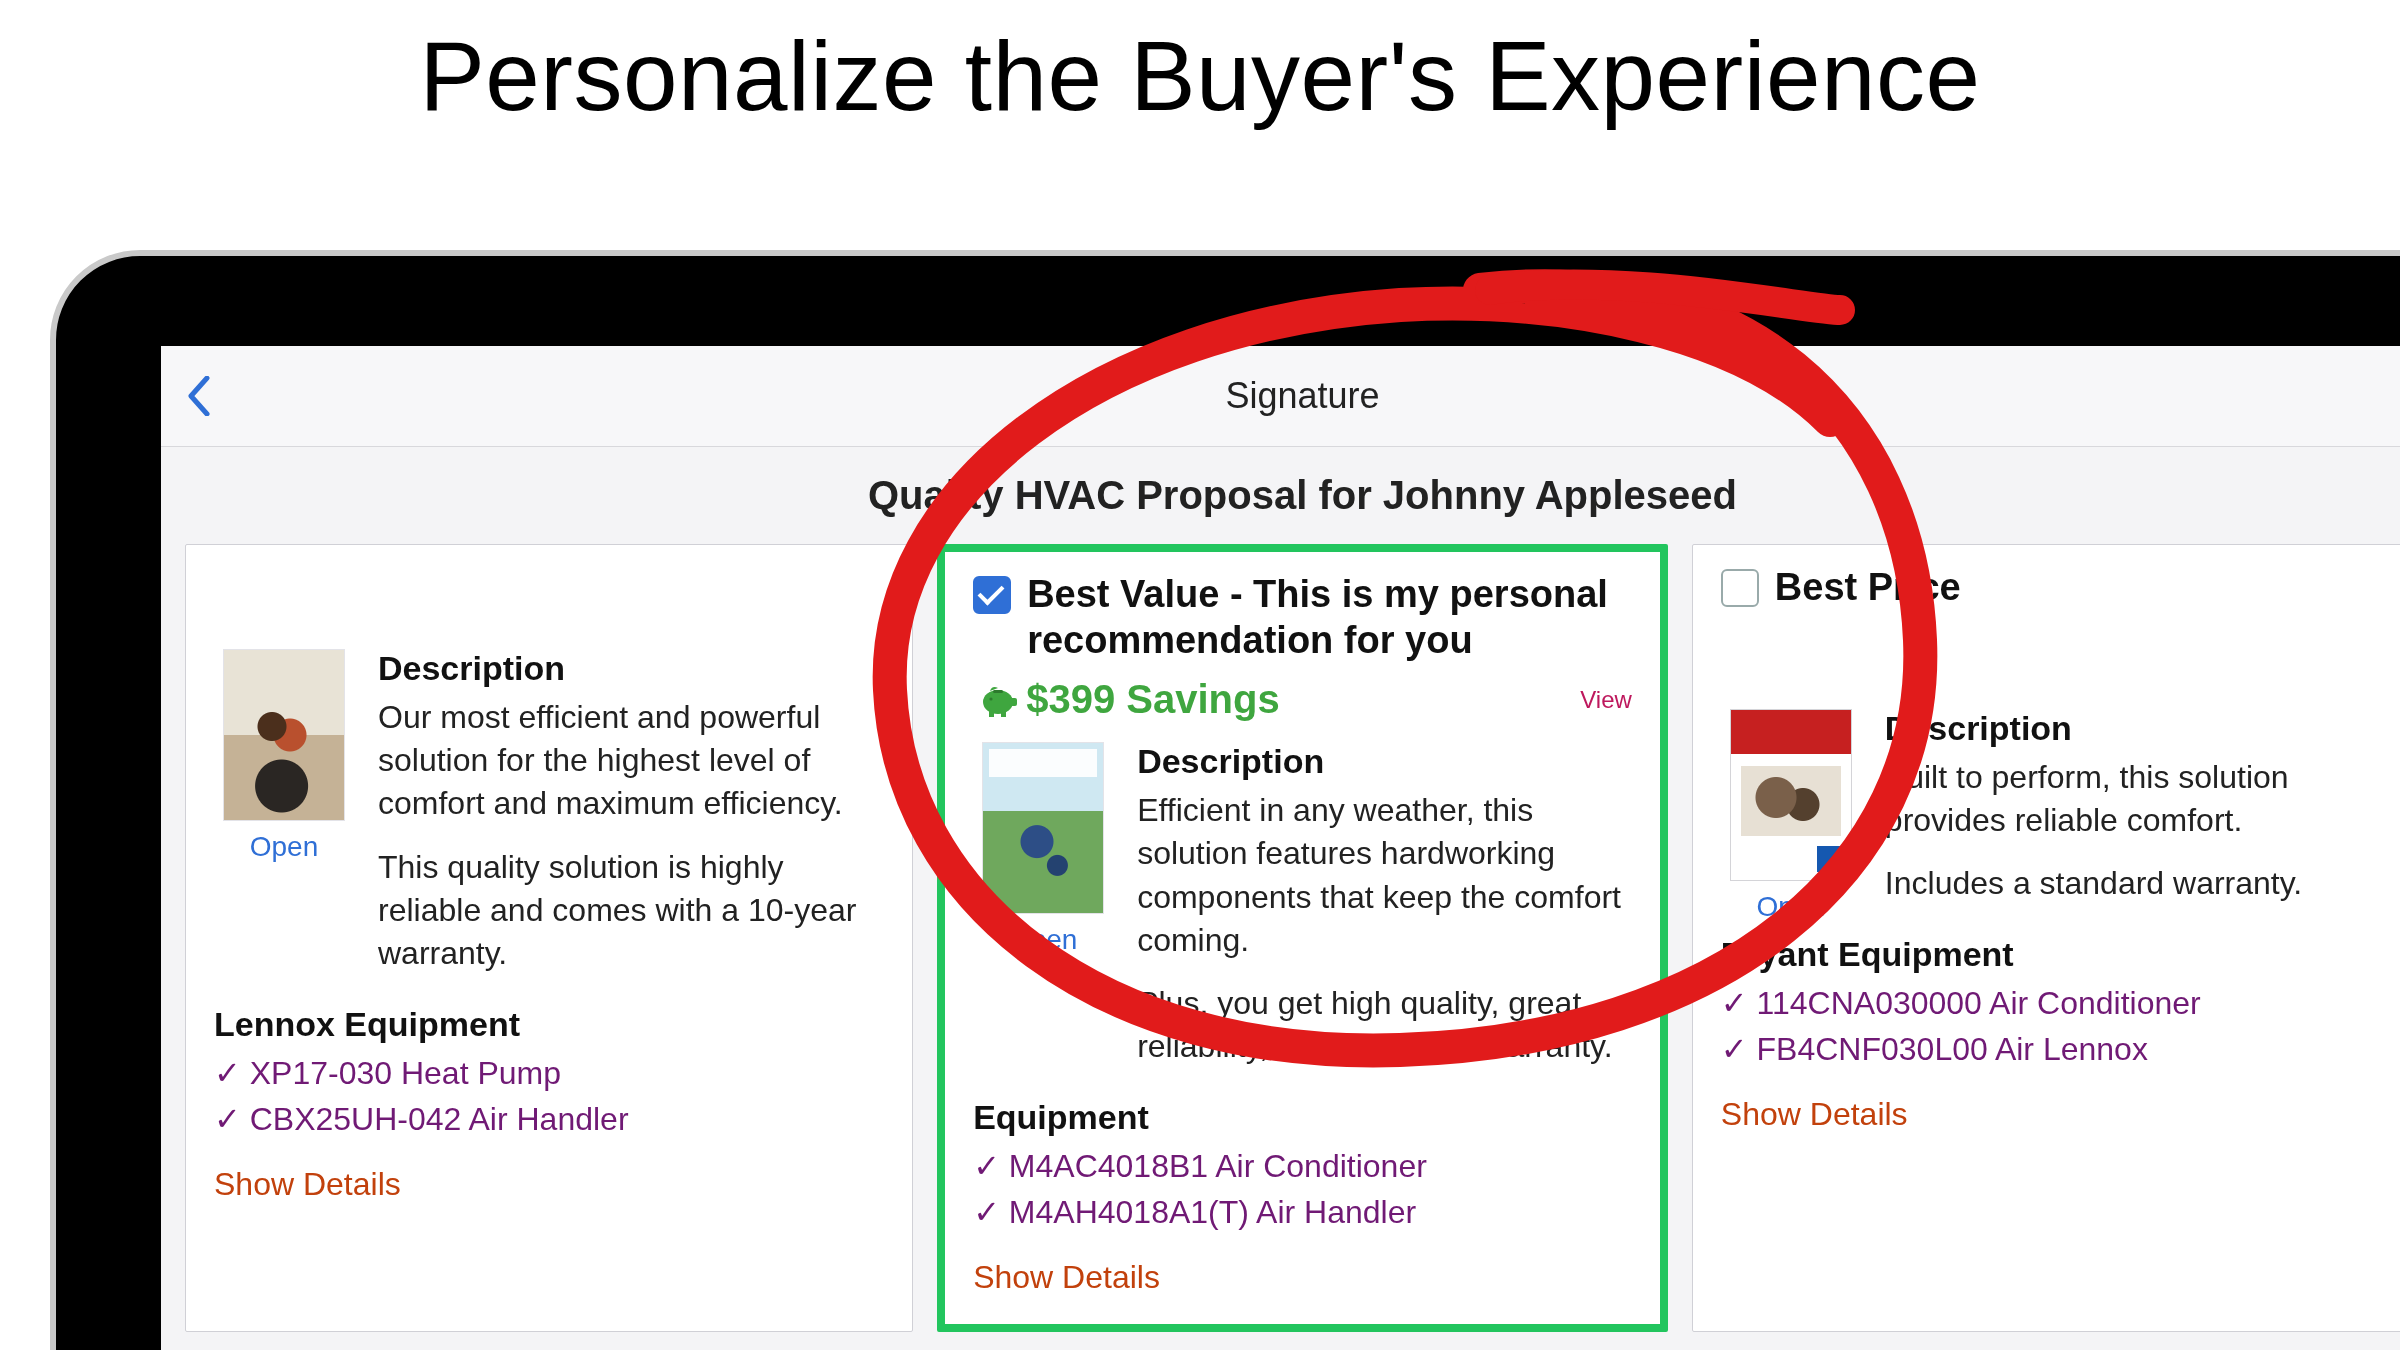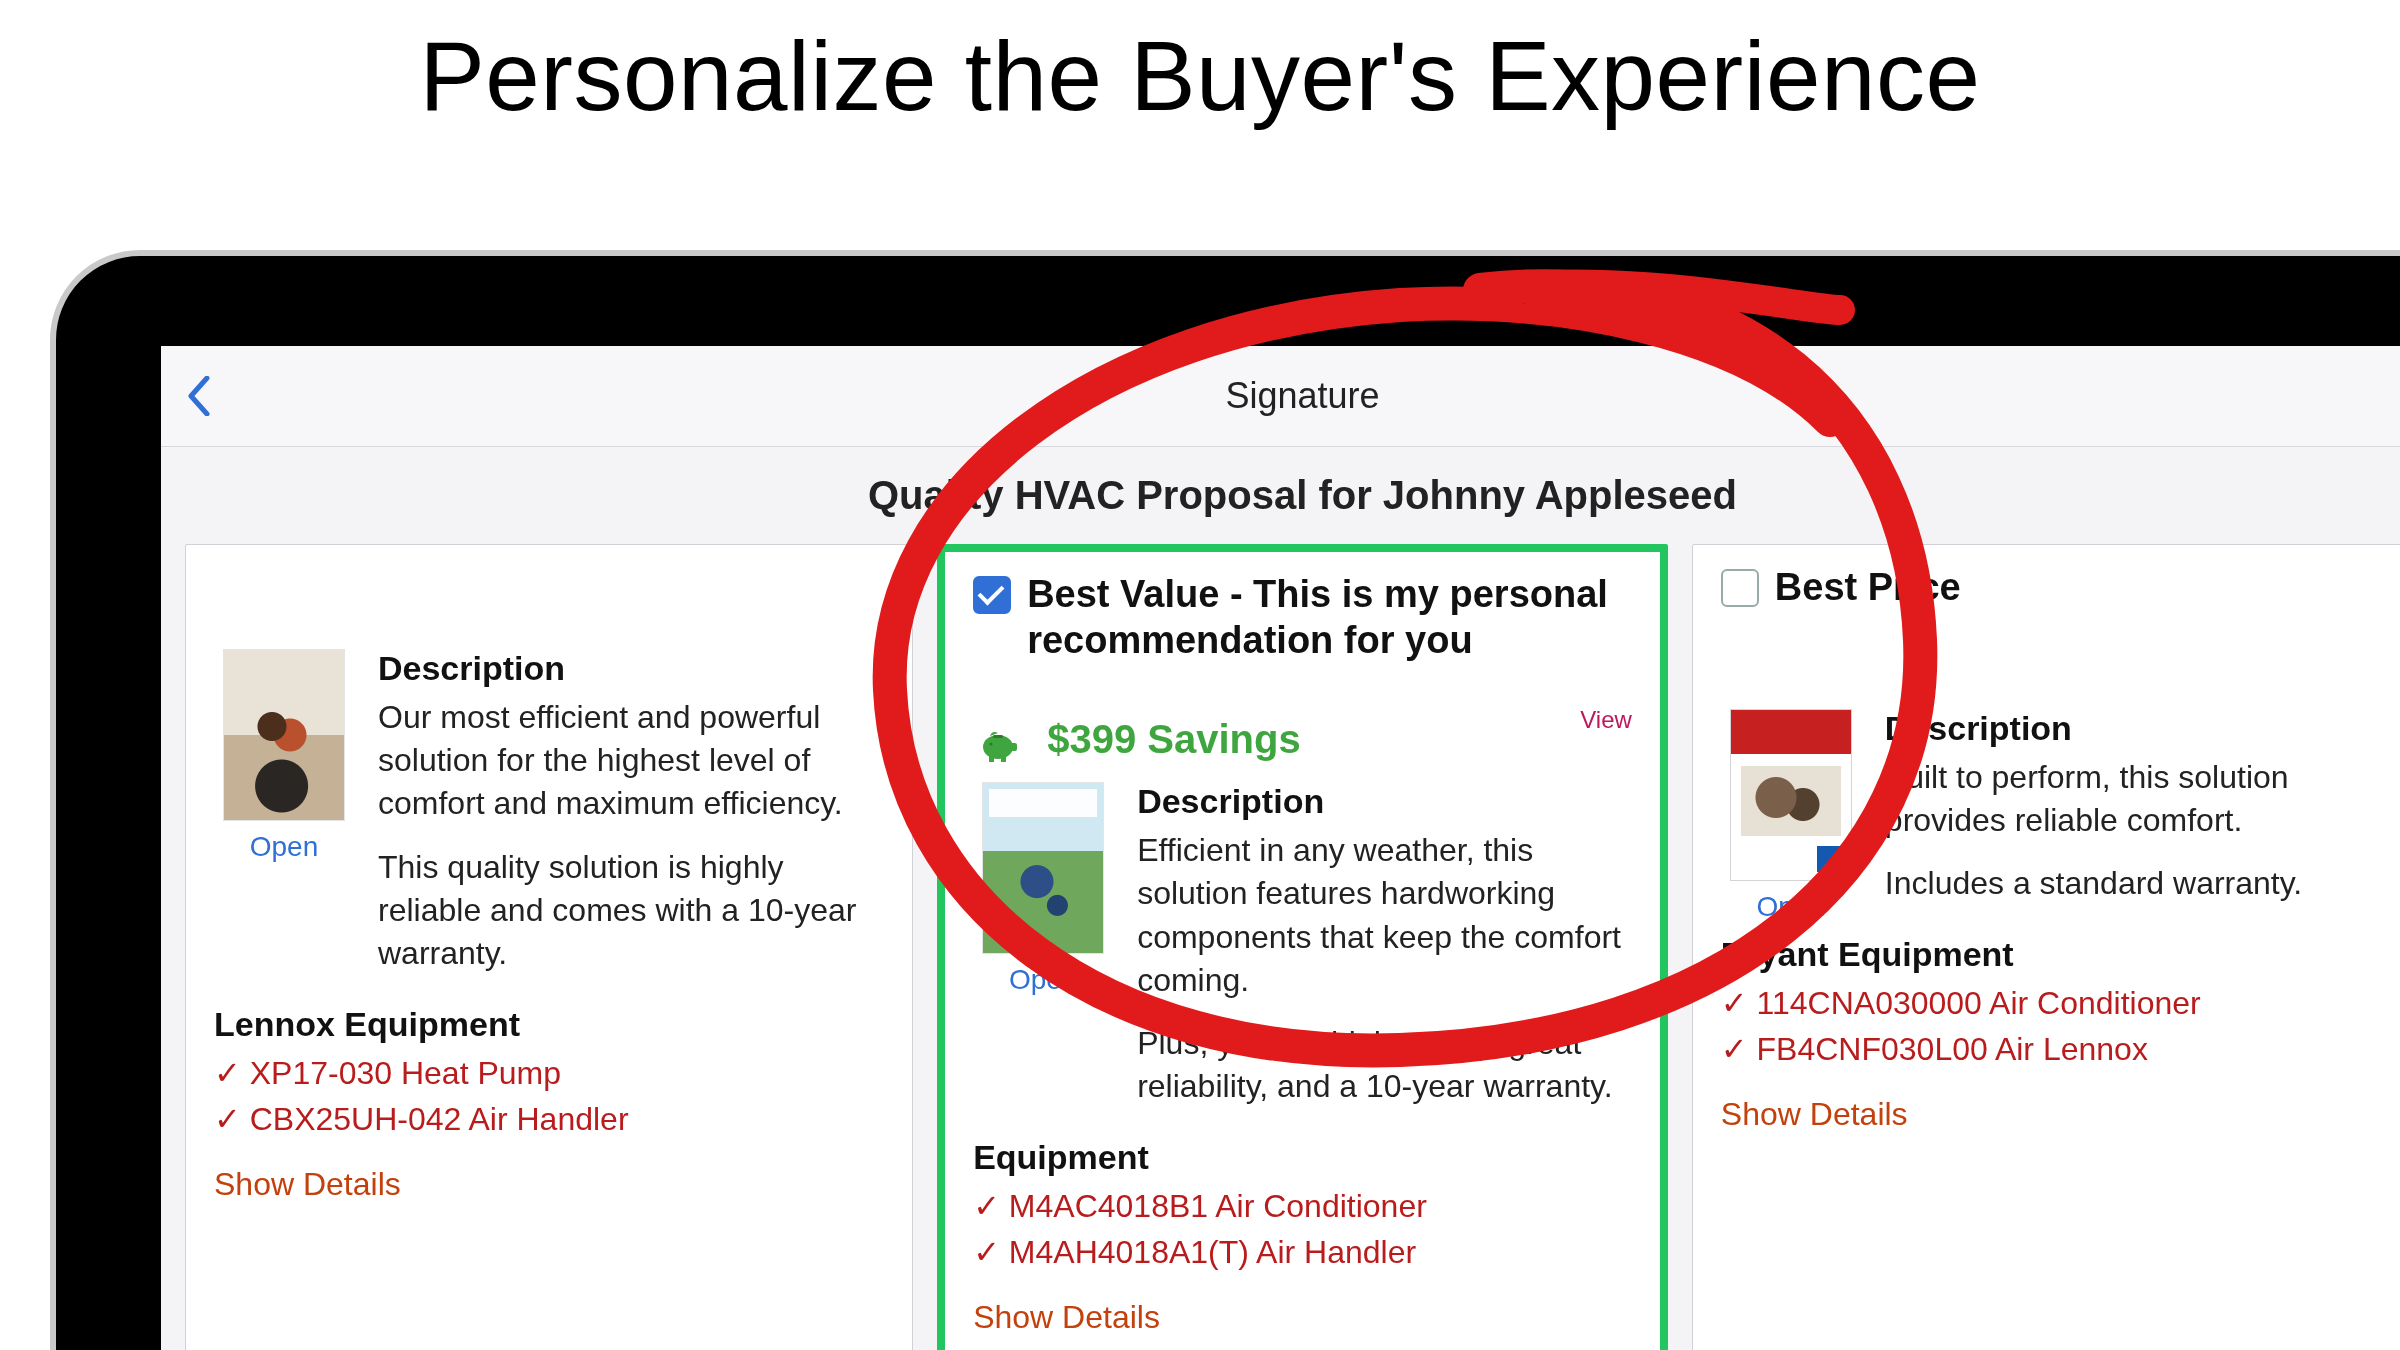--- a/index.html
+++ b/index.html
@@ -145,23 +145,22 @@
 
   .savings-row {
     display: flex;
     align-items: center;
     justify-content: space-between;
     margin: 0 0 10px;
     padding-left: 6px;
   }
   .savings-left {
     display: flex;
-    align-items: flex-end;
-    gap: 28px;
-    margin-top: 40px;
+    align-items: center;
+    gap: 7px;
   }
   .piggy {
     width: 40px;
     height: 34px;
     flex: 0 0 auto;
   }
   .savings-text {
     font-size: 40px;
     font-weight: 800;
     color: #3fa63f;
@@ -217,21 +216,21 @@
     color: #111;
     margin-top: 10px;
   }
   .equip-list {
     margin: 6px 0 0;
     padding: 0;
     list-style: none;
   }
   .equip-list li {
     font-size: 32px;
-    color: #b91c1c;
+    color: #701a75;
     padding: 4px 0;
   }
   .equip-list li::before {
     content: "✓ ";
   }
 
   .details-link {
     color: #c2410c;
     font-size: 32px;
     margin-top: 24px;

